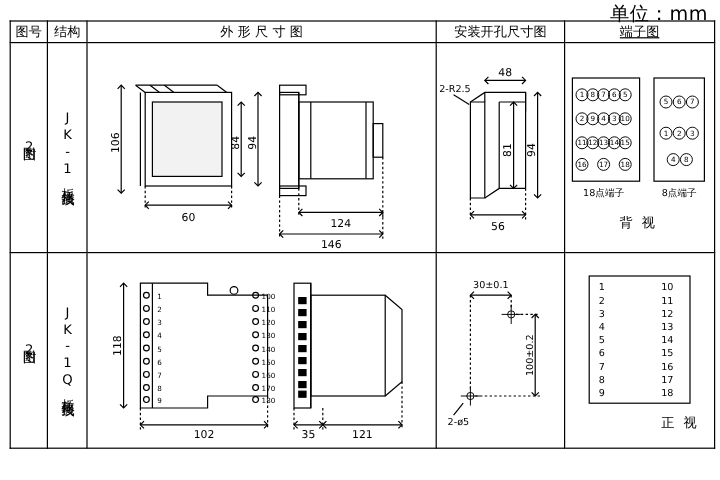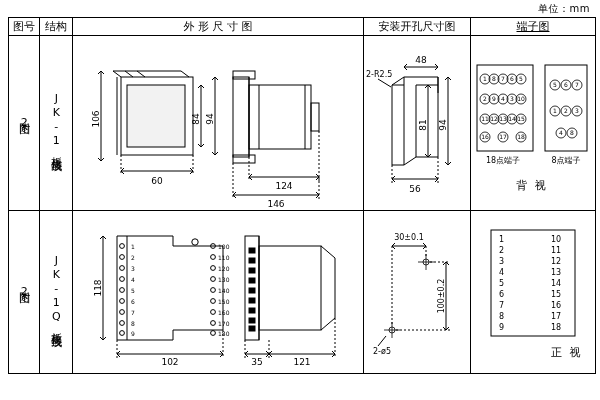--- a/index.html
+++ b/index.html
@@ -7,21 +7,21 @@
     width:600px;height:400px;
     background:#ffffff;
     font-family:"DejaVu Sans","Liberation Sans",sans-serif;
     color:#000;
     overflow:hidden;
     position:relative;
   }
   .unit{
     position:absolute;
     right:10px;top:2px;
-    font-size:10px;
+    font-size:16px;
     letter-spacing:0.5px;
   }
   table.main{
     position:absolute;
     left:8px;top:17px;
     width:584px;height:274px;
     border-collapse:collapse;
     table-layout:fixed;
   }
   table.main td,table.main th{

